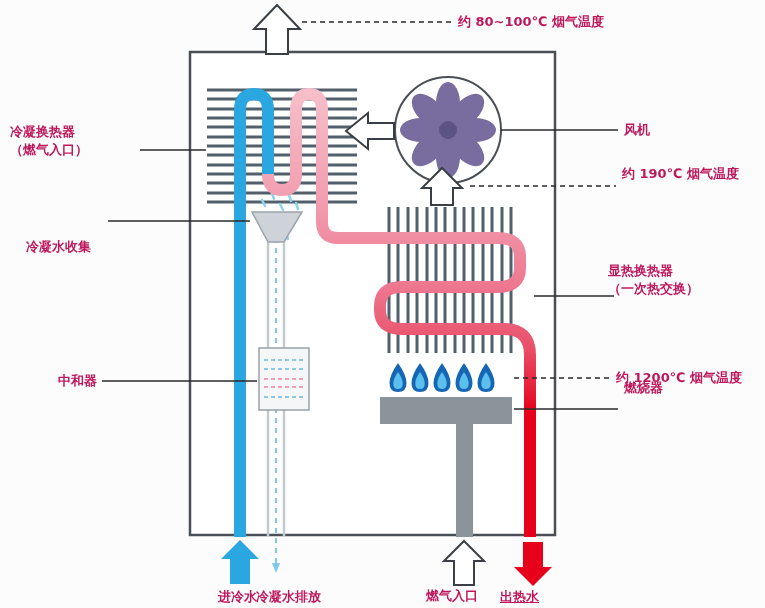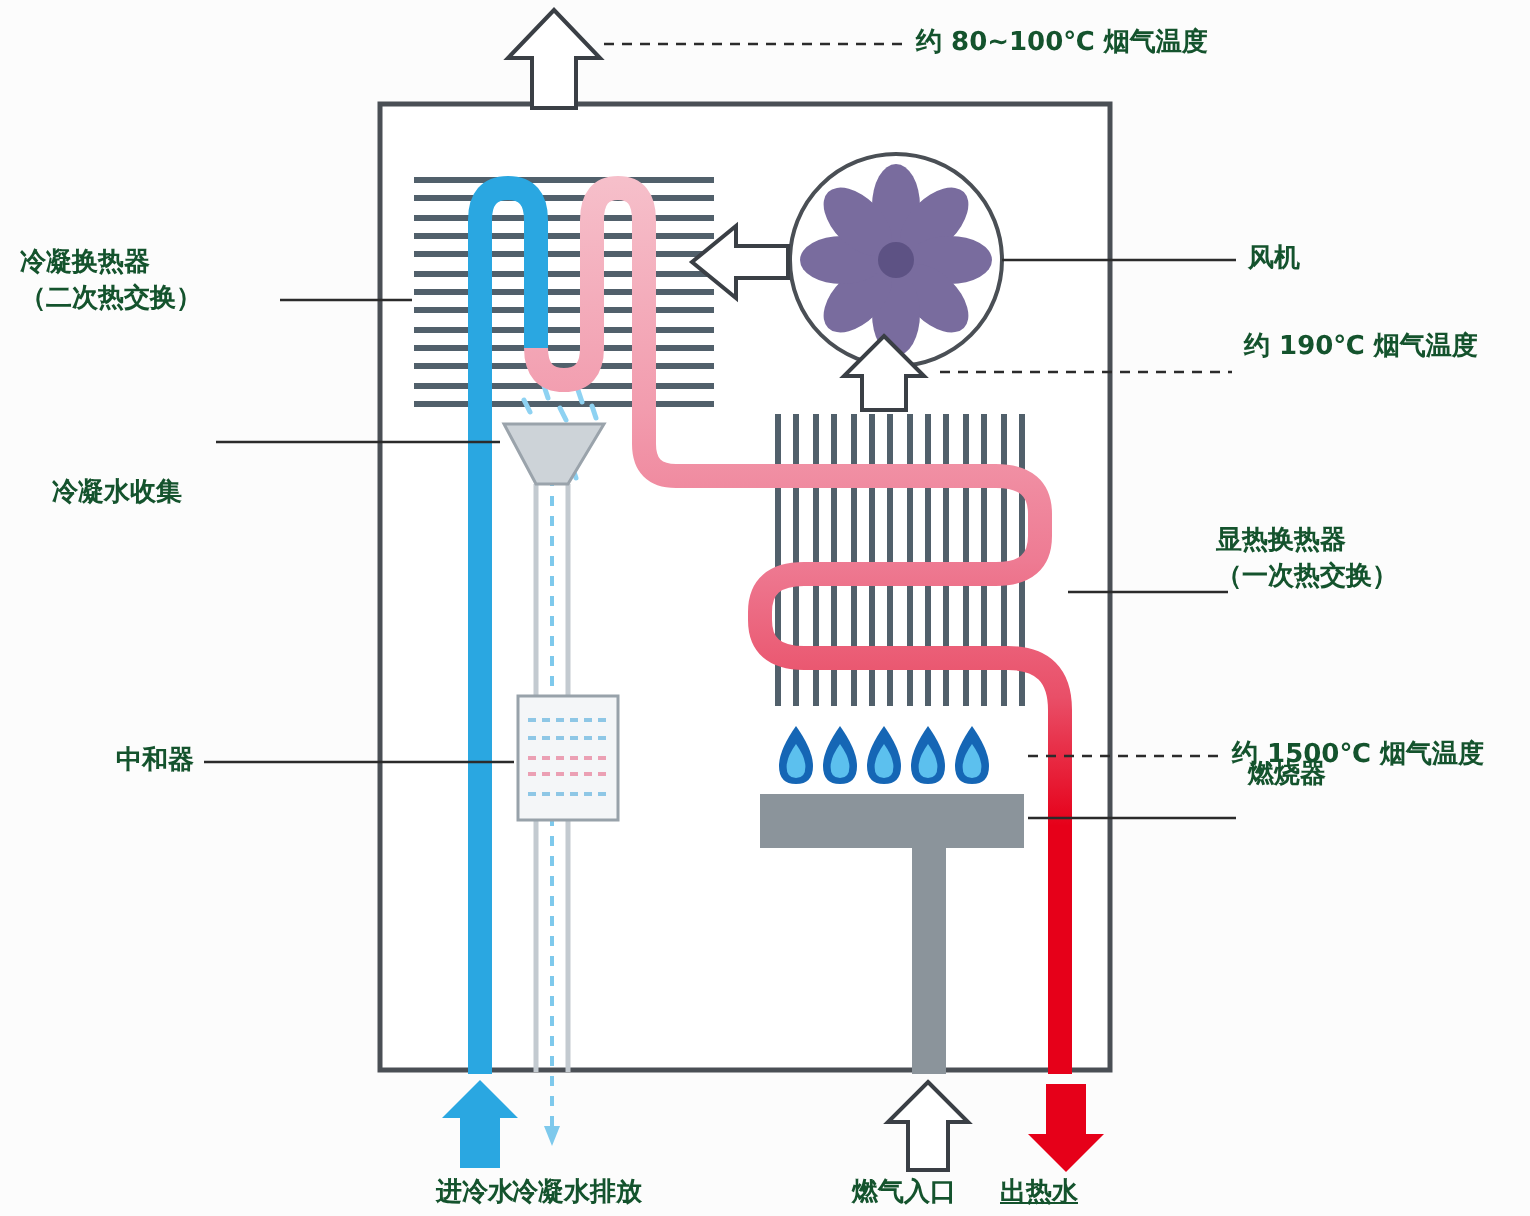--- a/index.html
+++ b/index.html
@@ -1,20 +1,20 @@
 <!DOCTYPE html>
 <html><head>
 <meta charset="utf-8">
 <style>
   * { margin:0; padding:0; box-sizing:border-box; }
   html,body { background:#ffffff; }
   body { font-family:"DejaVu Sans","Liberation Sans",sans-serif; }
   .stage { position:relative; width:765px; height:608px; background:#fcfcfc; overflow:hidden; }
   .stage svg { position:absolute; left:0; top:0; display:block; }
-  .lbl { position:absolute; font-size:13px; font-weight:700; color:#14532d; line-height:1.4; white-space:nowrap; }
+  .lbl { position:absolute; font-size:13px; font-weight:700; color:#be185d; line-height:1.4; white-space:nowrap; }
   .lbl.center { text-align:left; }
   .lbl .ln { display:block; }
 </style>
 </head>
 <body>
 
 <div class="stage">
 
   <svg width="765" height="608" viewBox="0 0 765 608">
     <defs>
@@ -104,37 +104,37 @@
       <line x1="302" y1="22" x2="452" y2="22" stroke-dasharray="5 4"></line>
       <line x1="470" y1="186" x2="616" y2="186" stroke-dasharray="5 4"></line>
       <line x1="514" y1="378" x2="612" y2="378" stroke-dasharray="5 4"></line>
     </g>
   </svg>
 
   <div class="lbl" style="left:458px; top:13px;">约 80~100℃ 烟气温度</div>
 
   <div class="lbl center" style="left:10px; top:123px; width:128px;">
     <span class="ln">冷凝换热器</span>
-    <span class="ln">（二次热交换）</span>
+    <span class="ln">（燃气入口）</span>
   </div>
 
   <div class="lbl" style="left:26px; top:216px;margin-top:22px;">冷凝水收集</div>
 
   <div class="lbl" style="left:58px; top:372px;">中和器</div>
 
   <div class="lbl" style="left:624px; top:121px;">风机</div>
 
   <div class="lbl" style="left:622px; top:165px;">约 190℃ 烟气温度</div>
 
   <div class="lbl center" style="left:608px; top:262px; width:130px;">
     <span class="ln">显热换热器</span>
     <span class="ln">（一次热交换）</span>
   </div>
 
-  <div class="lbl" style="left:616px; top:369px;">约 1500℃ 烟气温度</div>
+  <div class="lbl" style="left:616px; top:369px;">约 1200℃ 烟气温度</div>
 
   <div class="lbl" style="left:624px; top:379px;">燃烧器</div>
 
   <div class="lbl center" style="left:218px; top:588px; width:66px;">进冷水</div>
 
   <div class="lbl center" style="left:256px; top:588px; width:84px;">冷凝水排放</div>
 
   <div class="lbl center" style="left:426px; top:588px; width:76px;font-family:Liberation Mono, monospace;">燃气入口</div>
 
   <div class="lbl center" style="left:500px; top:588px; width:66px;text-decoration:underline;">出热水</div>

